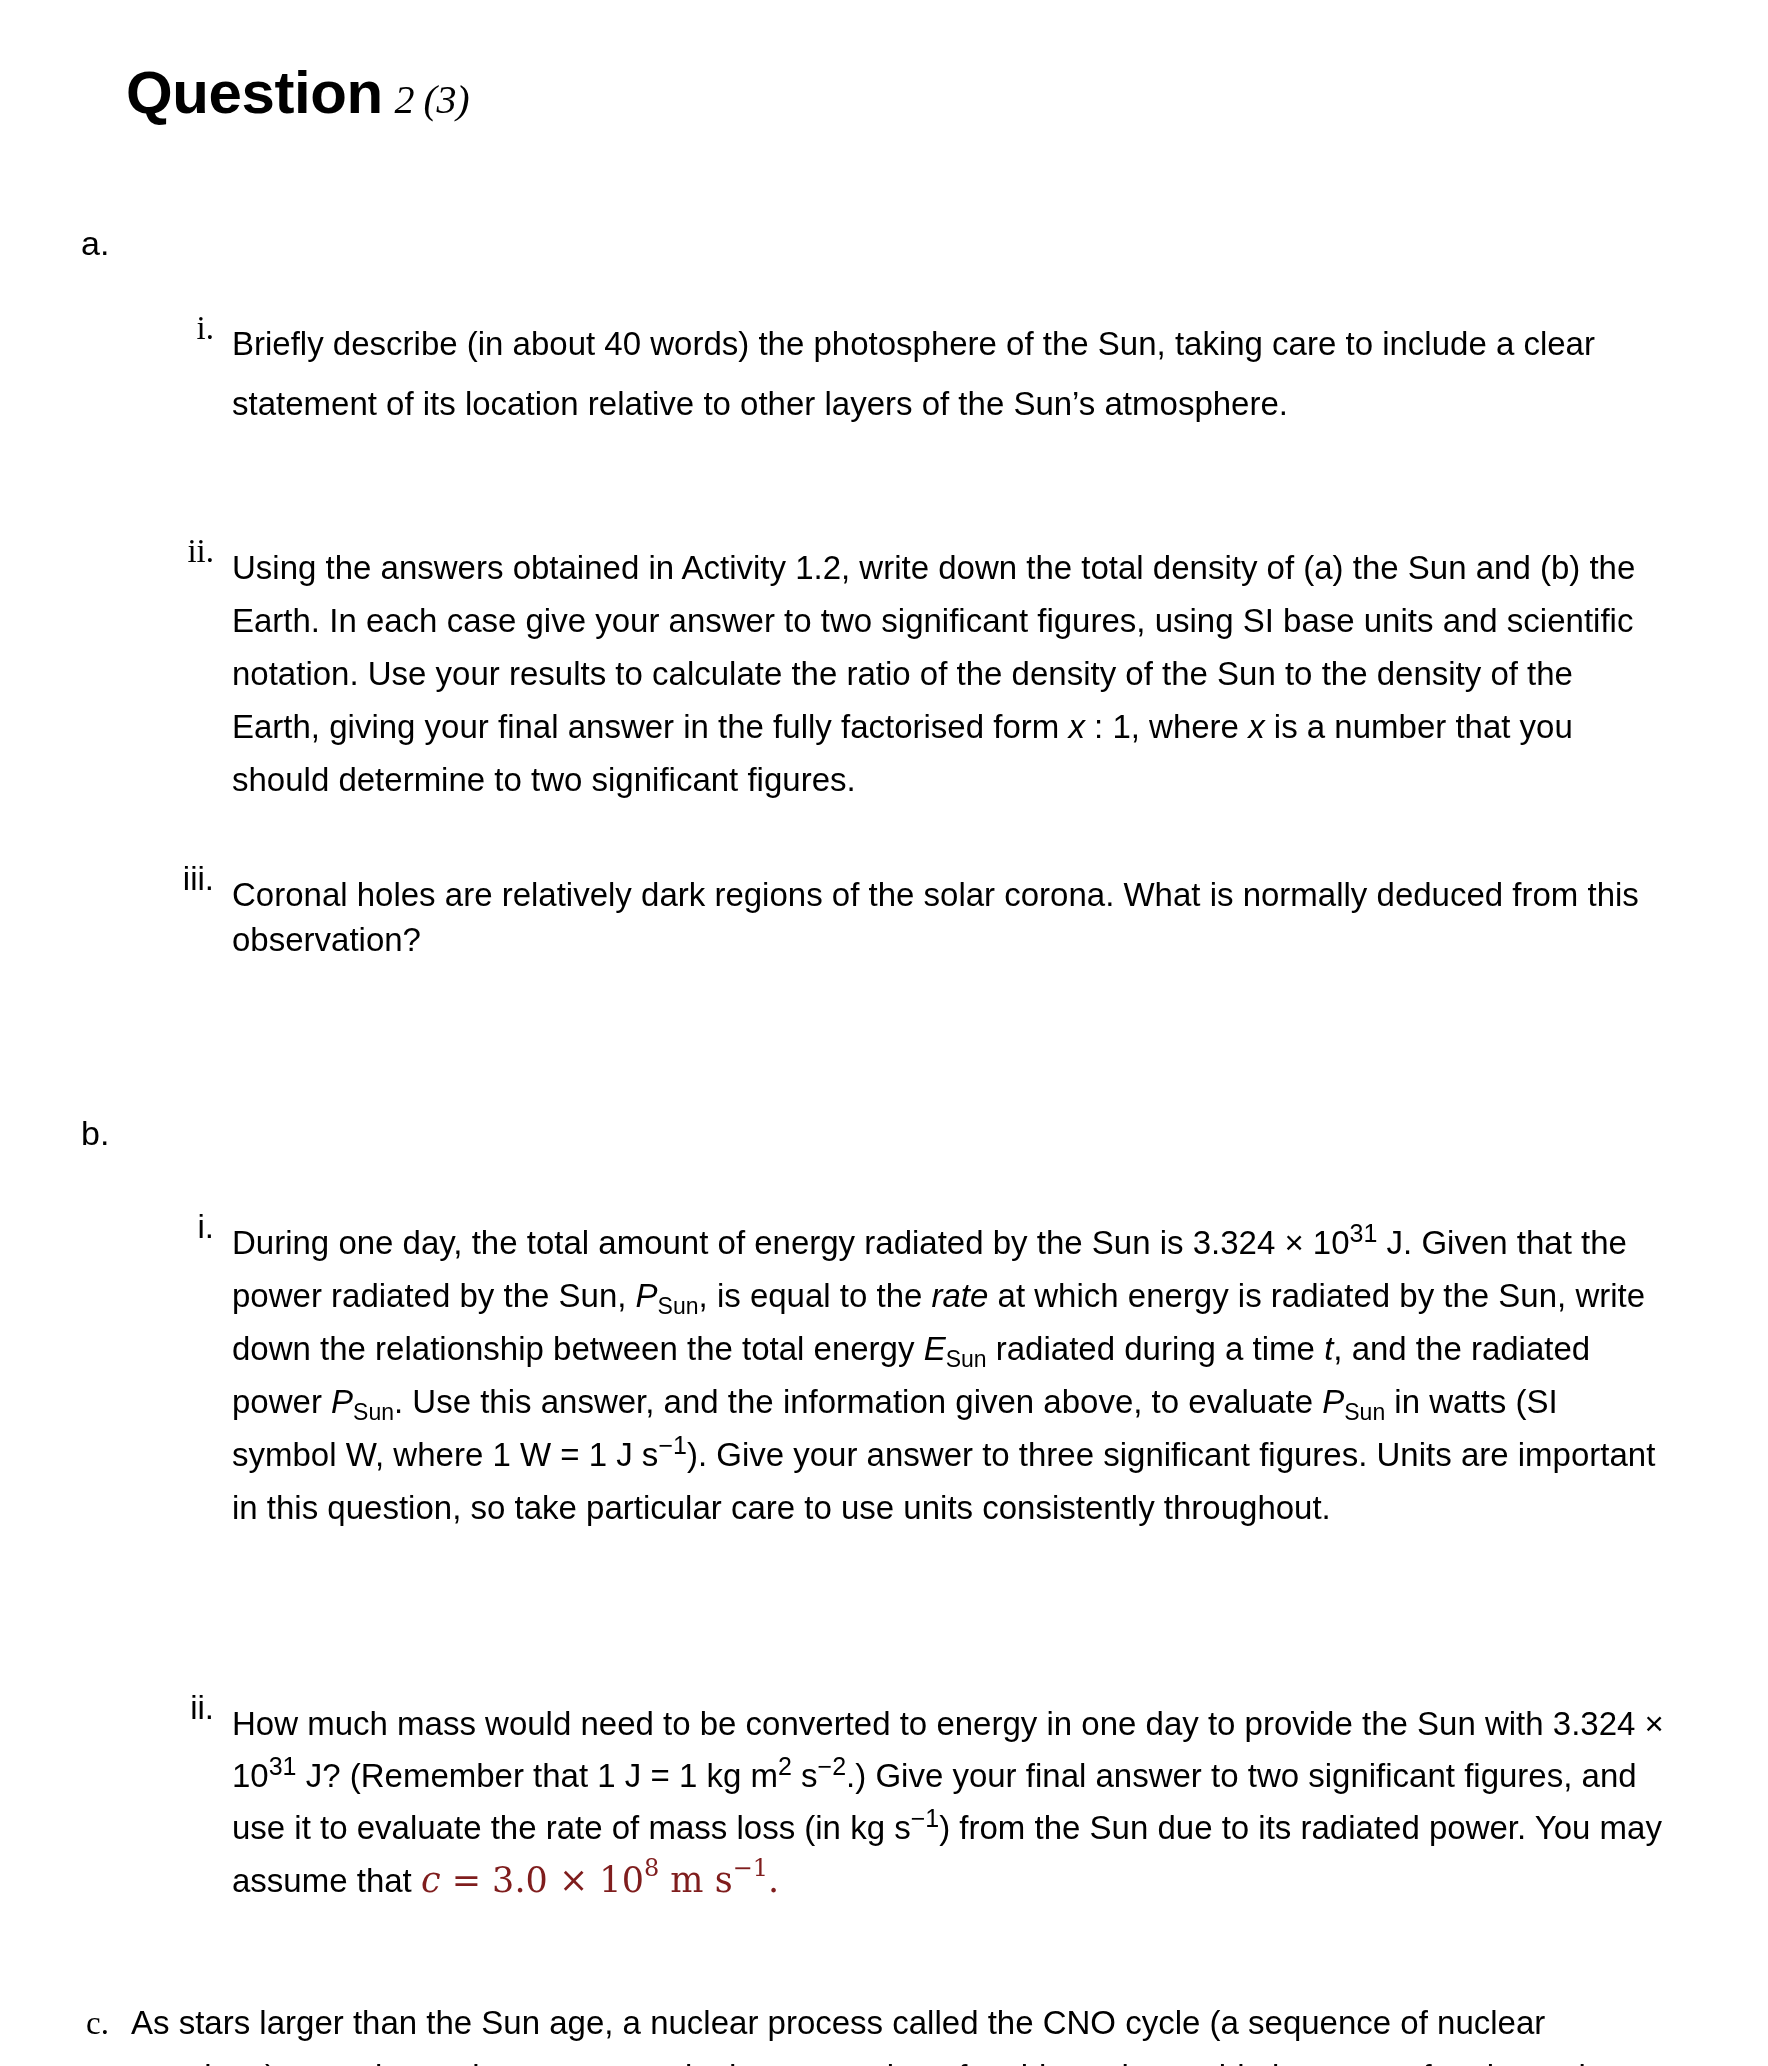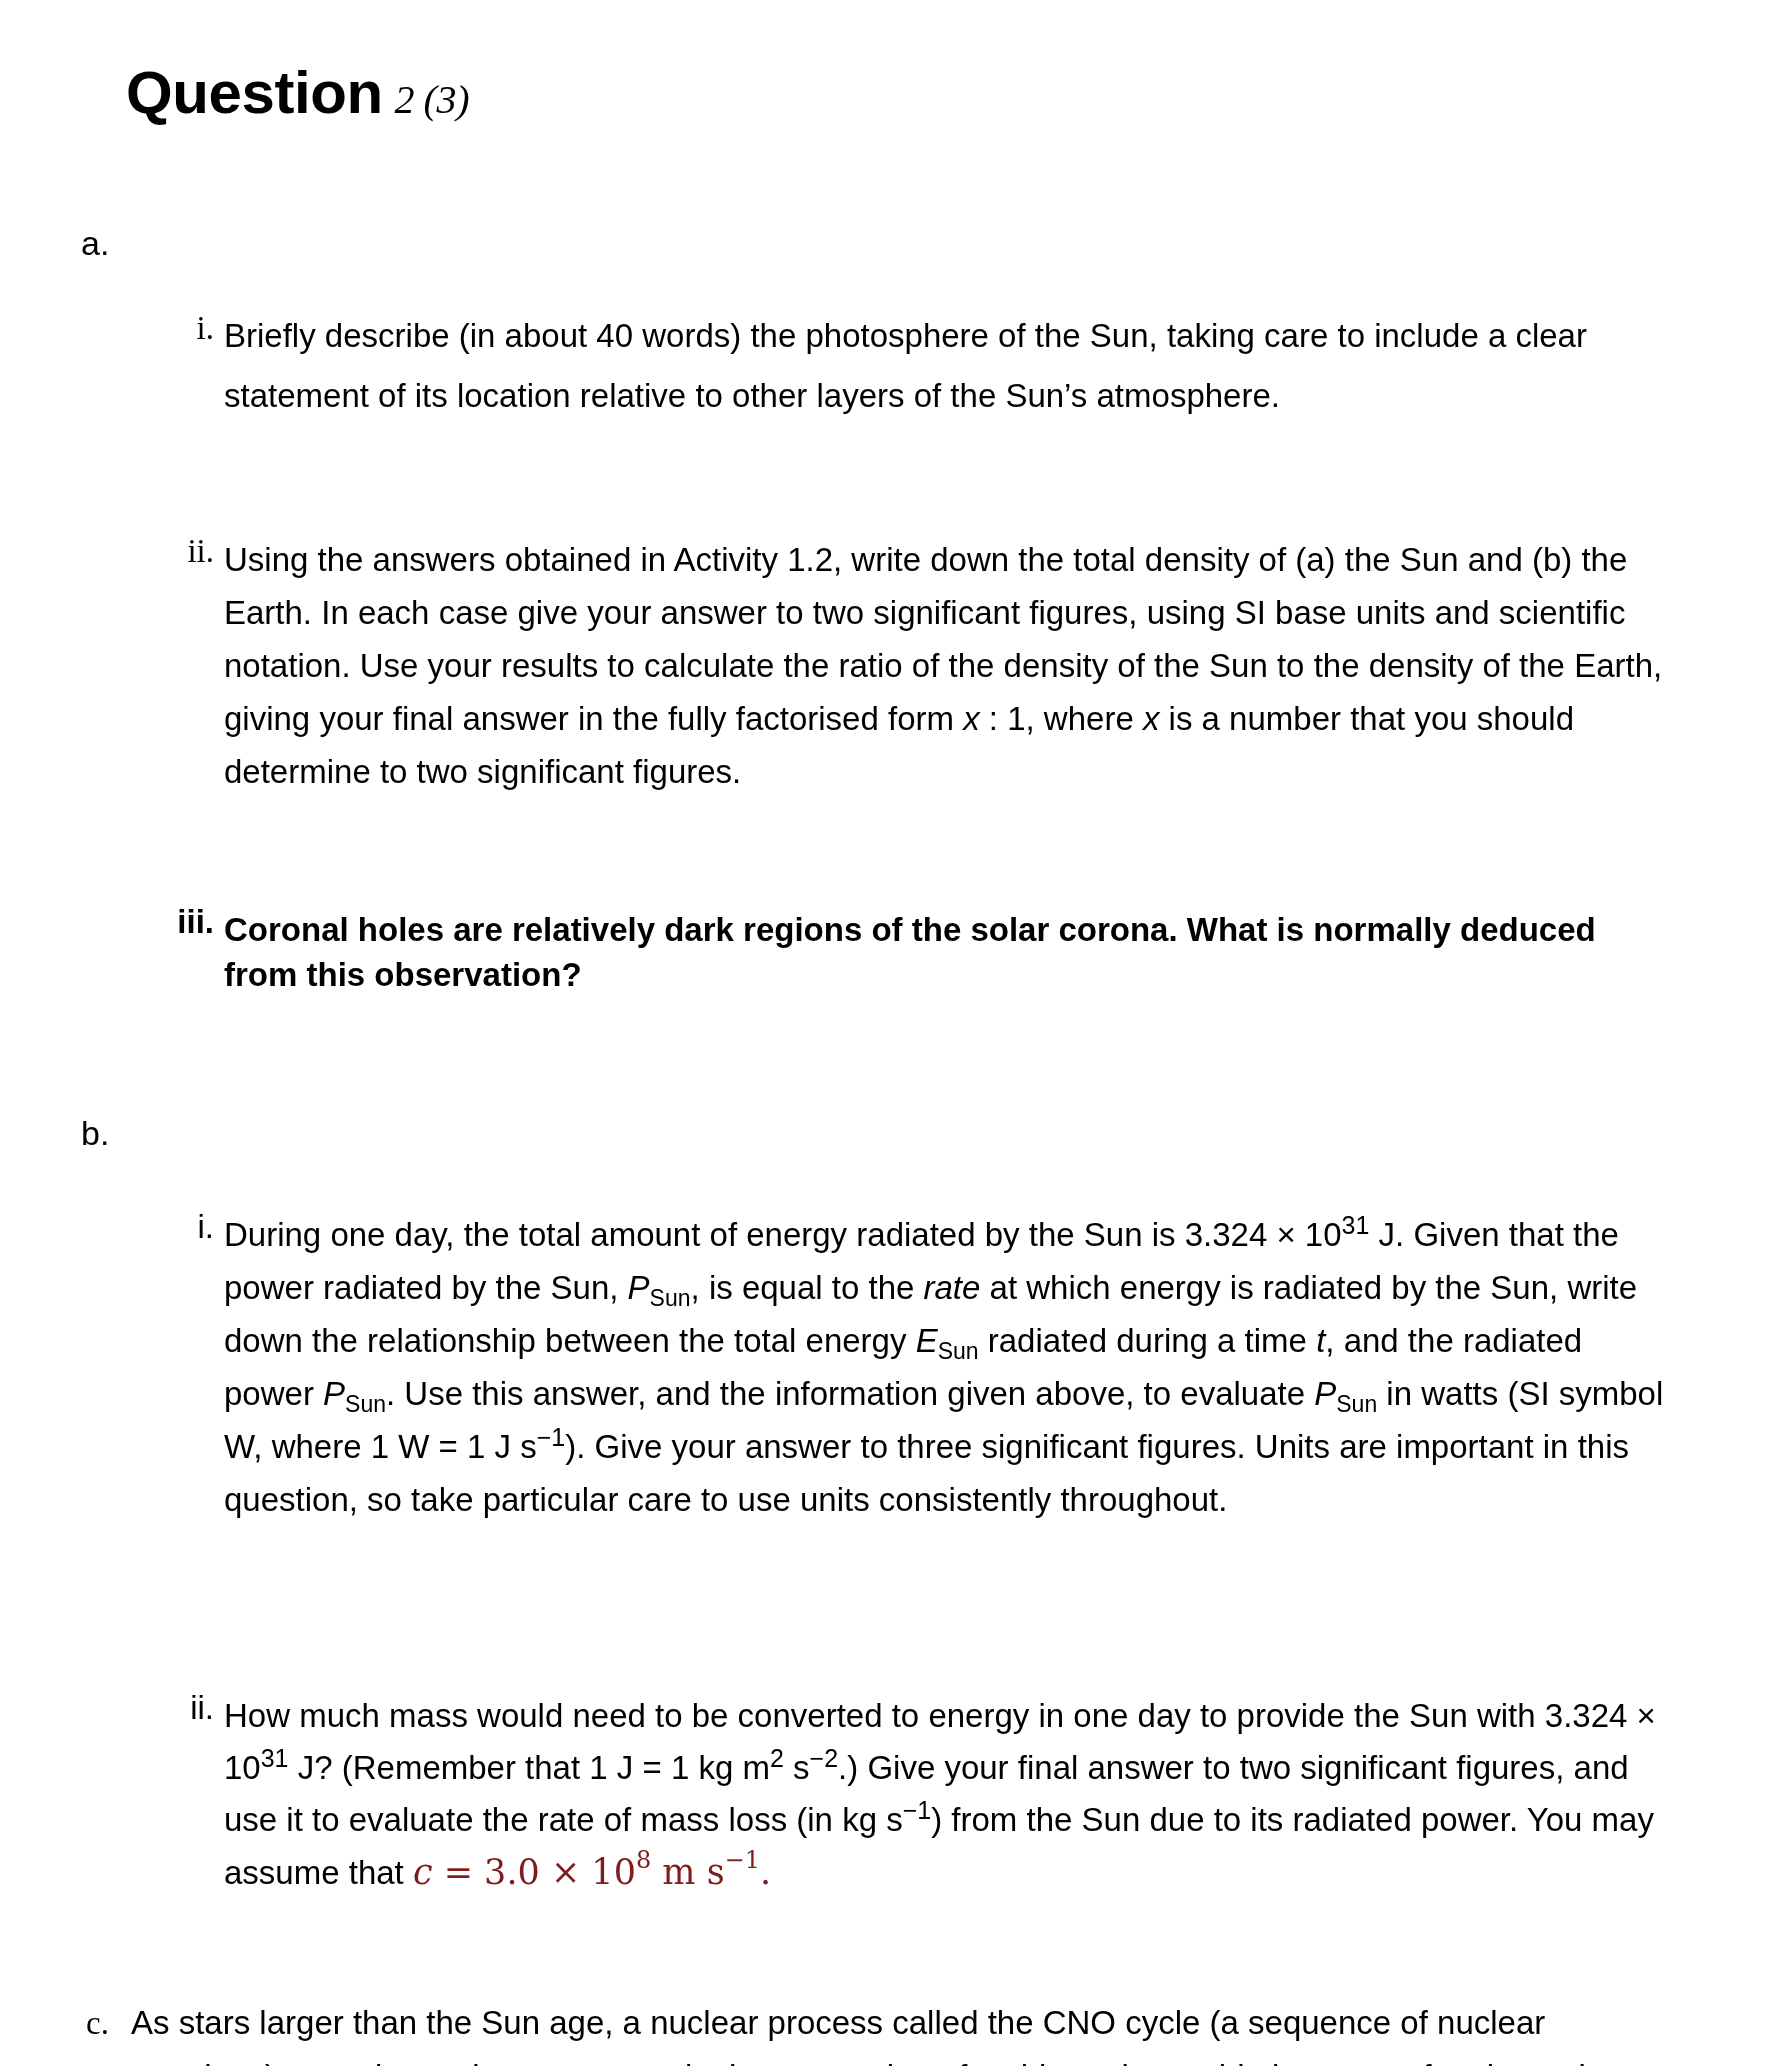--- a/index.html
+++ b/index.html
@@ -4,21 +4,21 @@
 <style>
   html, body { margin:0; padding:0; background:#ffffff; }
   body { width:1769px; height:2462px; position:relative; overflow:hidden; color:#000; font-family:"Liberation Sans", sans-serif; }
   .heading { position:absolute; left:81px; top:23px; font-weight:bold; font-size:60px; line-height:1; letter-spacing:-0.4px;margin-left:45px; }
   .heading .qnum { font-family:"Liberation Serif", serif; font-style:italic; font-weight:normal; font-size:40px; margin-left:11.6px; }
   .part-label { position:absolute; left:81px; font-size:34px; line-height:1; }
   .item { position:absolute; left:164px; width:1521px; font-size:33px; }
   .item .marker { position:absolute; left:0; top:0; width:50px; text-align:right; }
   .item .marker.serif { font-family:"Liberation Serif", serif; font-size:33px; }
   .item .body { margin-left:52px; }
-  .item .body p { margin:8px; }
+  .item .body p { margin:16px; }
   .ls-wide { line-height:60px; }
   .ls-tight { line-height:45px; }
   .sub { font-size:23px; vertical-align:-6.6px; line-height:0;text-align:center; }
   .sup { font-size:25px; vertical-align:11.6px; line-height:0; }
   .it { font-style:italic; }
   .math { font-family:"DejaVu Serif", serif; color:#7f1d1d; font-size:35px; }
   .math .v { font-style:italic; }
   .math .msup { font-size:24px; vertical-align:16.5px; line-height:0; }
   .partc { position:absolute; left:86px; width:1599px; font-size:33px; }
   .partc .marker { position:absolute; left:0; top:0; font-family:"Liberation Serif", serif; }
@@ -40,21 +40,21 @@
     </div>
 </div>
 
 <div class="item" style="top:525px; line-height:53px;">
   <span class="marker serif">ii.</span>
   <div class="body">
       <p><span>Using the answers obtained in Activity 1.2, write down the total density of (a) the Sun and (b) the Earth. In each case give your answer to two significant figures, using SI base units and scientific notation. Use your results to calculate the ratio of the density of the Sun to the density of the Earth, giving your final answer in the fully factorised form </span><span class="it">x</span><span> : 1, where </span><span class="it">x</span><span> is a number that you should determine to two significant figures.</span></p>
     </div>
 </div>
 
-<div class="item ls-tight" style="top:899px;font-weight:bold;">
+<div class="item ls-tight" style="top:856px;">
   <span class="marker">iii.</span>
   <div class="body">
       <p>Coronal holes are relatively dark regions of the solar corona. What is normally deduced from this observation?</p>
     </div>
 </div>
 
 <div class="part-label" style="top:1116px;">b.</div>
 
 <div class="item" style="top:1200px; line-height:53px;">
   <span class="marker">i.</span>

